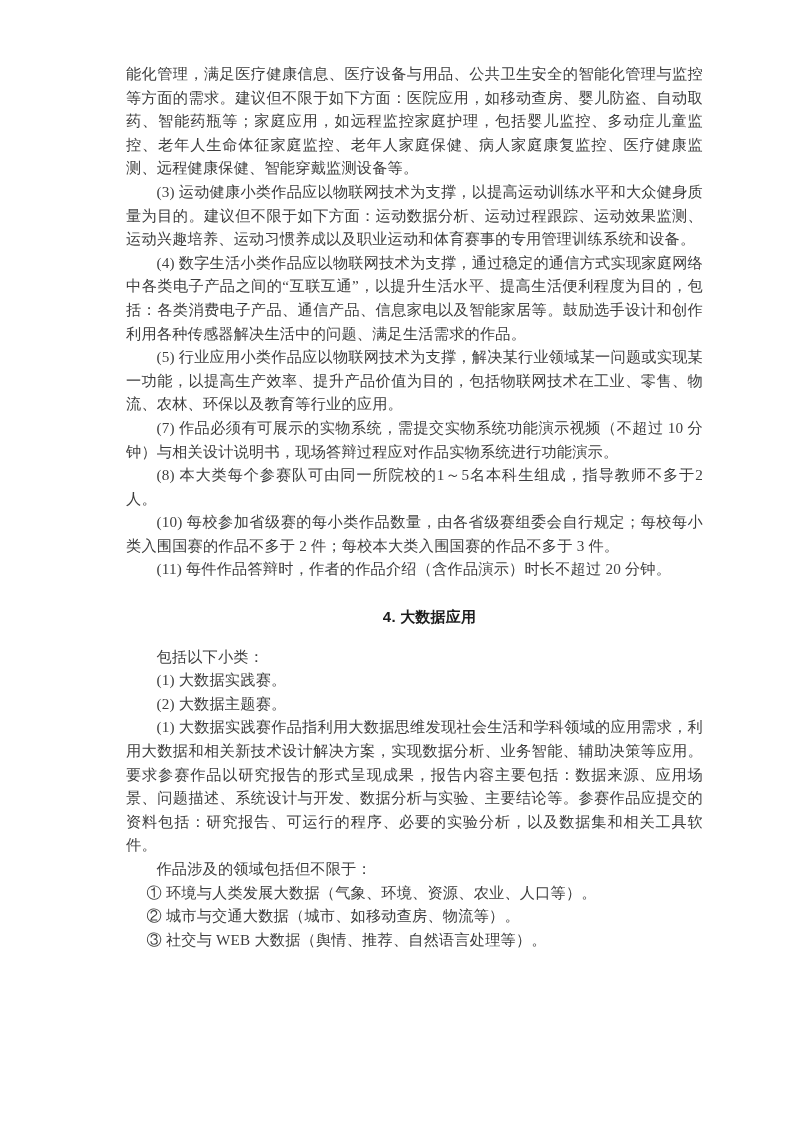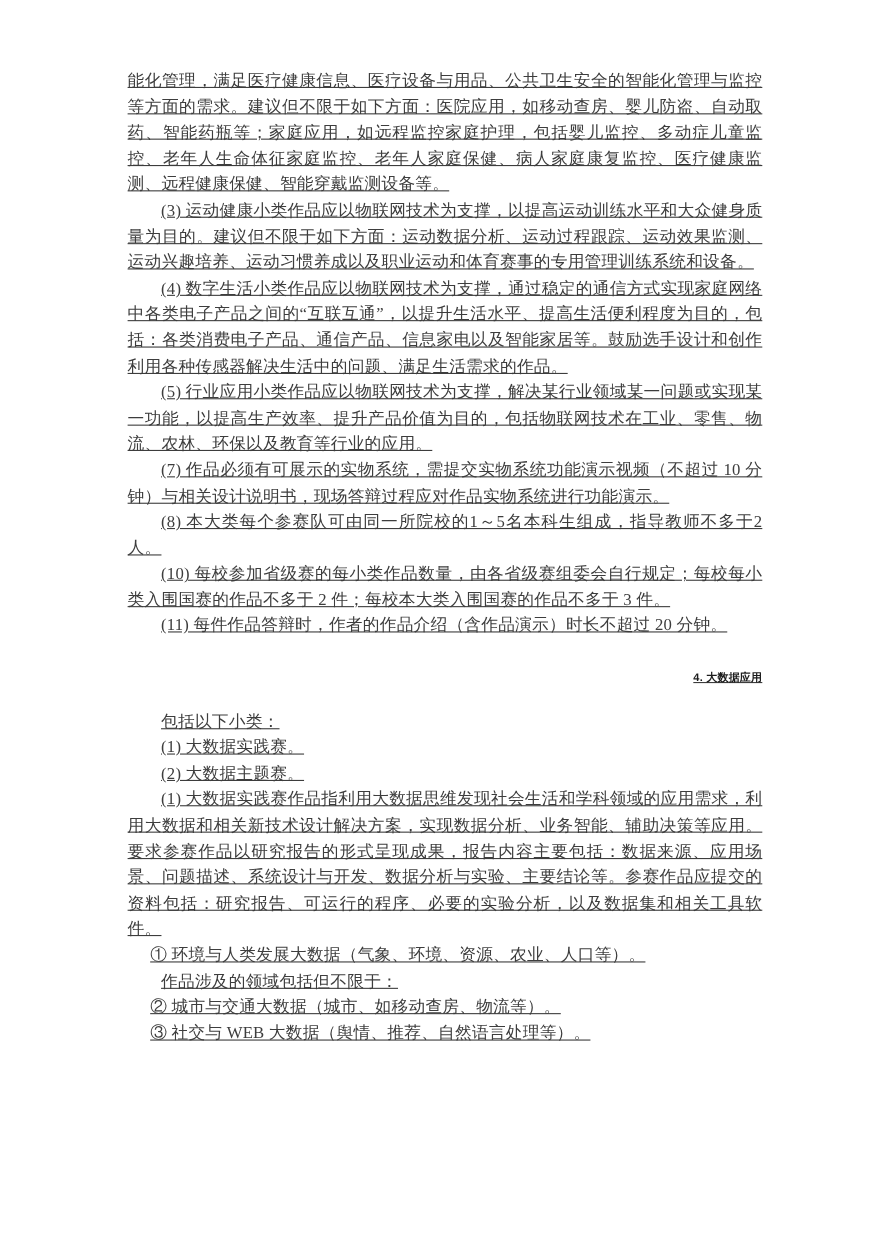--- a/index.html
+++ b/index.html
@@ -10,49 +10,48 @@
     font-family: "Liberation Serif", serif;
   }
   .page {
     position: relative;
     width: 793px; height: 1122px;
     background: #ffffff;
     overflow: hidden;
   }
   .content {
     position: absolute;
-    left: 116px;
+    left: 126px;
     top: 62px;
     width: 577px;
     color: #3d3d3d;
     font-size: 15.2px;
     line-height: 23.6px;
     text-align: justify;
     letter-spacing: 0.2px;
-    text-decoration: underline;
   }
   .para {
     margin: 0;
     text-indent: 2em;
   }
   .para.cont {
     text-indent: 0;
   }
   .para.pc {
     text-indent: 1.35em;
   }
   .heading {
     margin: 24px 0 16px 0;
     text-indent: 2em;
     font-family: "Liberation Sans", sans-serif;
     font-weight: bold;
-    font-size: 10px;
+    font-size: 15px;
     line-height: 23.6px;
     color: #1c1c1c;
-    text-align: right;
+    text-align: center;
   }
 </style>
 </head>
 <body>
 
 <div class="page">
   <div class="content">
 
     <p class="para cont">能化管理，满足医疗健康信息、医疗设备与用品、公共卫生安全的智能化管理与监控等方面的需求。建议但不限于如下方面：医院应用，如移动查房、婴儿防盗、自动取药、智能药瓶等；家庭应用，如远程监控家庭护理，包括婴儿监控、多动症儿童监控、老年人生命体征家庭监控、老年人家庭保健、病人家庭康复监控、医疗健康监测、远程健康保健、智能穿戴监测设备等。</p>
 
@@ -76,22 +75,22 @@
 
     <p class="para">包括以下小类：</p>
 
     <p class="para">(1) 大数据实践赛。</p>
 
     <p class="para">(2) 大数据主题赛。</p>
 
 
     <p class="para">(1) 大数据实践赛作品指利用大数据思维发现社会生活和学科领域的应用需求，利用大数据和相关新技术设计解决方案，实现数据分析、业务智能、辅助决策等应用。要求参赛作品以研究报告的形式呈现成果，报告内容主要包括：数据来源、应用场景、问题描述、系统设计与开发、数据分析与实验、主要结论等。参赛作品应提交的资料包括：研究报告、可运行的程序、必要的实验分析，以及数据集和相关工具软件。</p>
 
+    <p class="para">作品涉及的领域包括但不限于：</p>
+
     <p class="para pc">① 环境与人类发展大数据（气象、环境、资源、农业、人口等）。</p>
-
-    <p class="para">作品涉及的领域包括但不限于：</p>
 
     <p class="para pc">② 城市与交通大数据（城市、如移动查房、物流等）。</p>
 
     <p class="para pc">③ 社交与 WEB 大数据（舆情、推荐、自然语言处理等）。</p>
 
   </div>
 </div>
 
 </body></html>

